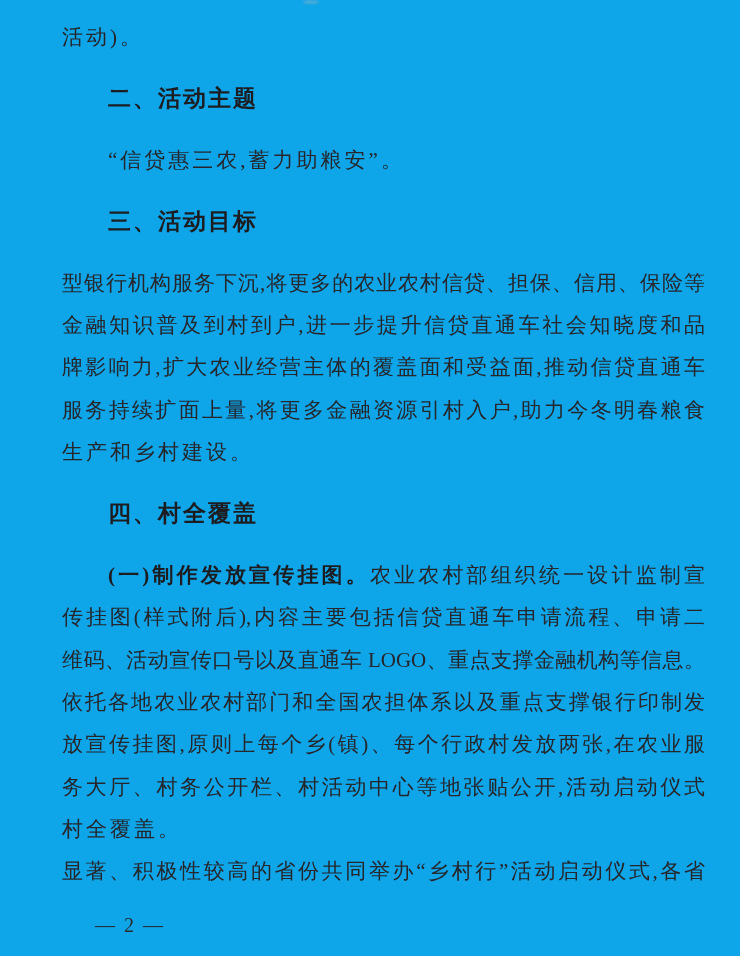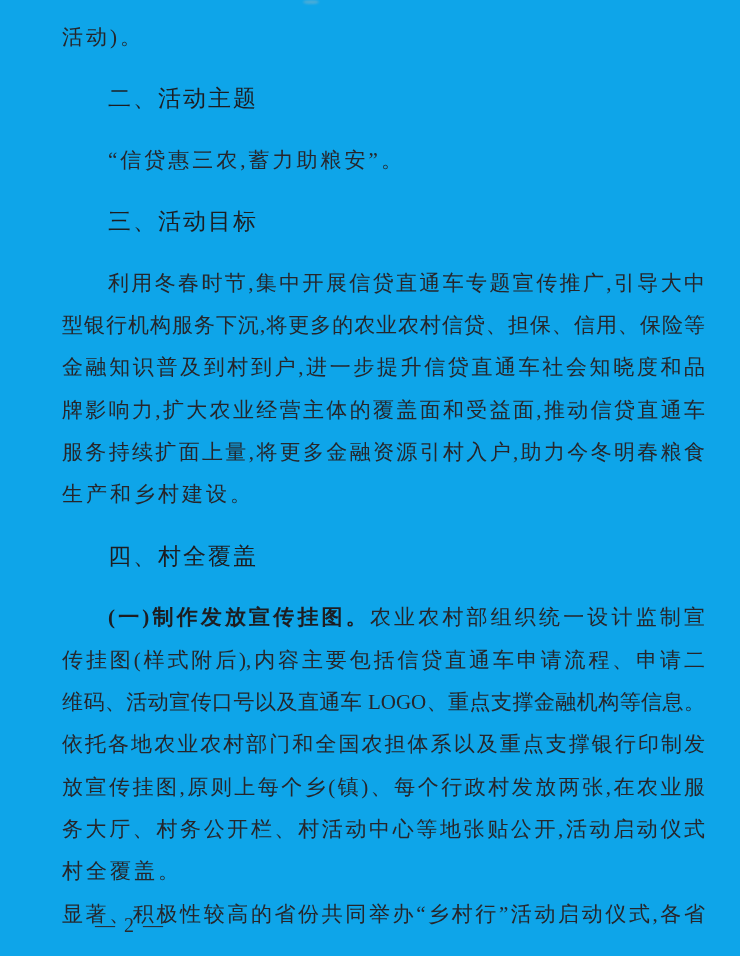--- a/index.html
+++ b/index.html
@@ -28,21 +28,21 @@
   .justify {
     letter-spacing: 0;
     white-space: normal;
     text-align: justify;
     text-align-last: justify;
     text-justify: inter-character;
   }
   .indent { text-indent: 46px; }
   .heading {
     font-family: "Liberation Sans", "DejaVu Sans", sans-serif;
-    font-weight: 400;
+    font-weight: 700;
     font-size: 23px;
     letter-spacing: 2px;
     color: #1d1d21;
     text-indent: 46px;
   }
   .lead-bold { font-weight: 700; color: #1d1d21; }
   .footer {
     position: absolute;
     left: 95px;
     top: 904px;
@@ -72,21 +72,20 @@
 
   <div class="content">
     <div class="line">活动)。</div>
 
     <h2 class="line heading">二、活动主题</h2>
 
     <div class="line indent">“信贷惠三农,蓄力助粮安”。</div>
 
     <h2 class="line heading">三、活动目标</h2>
 
-    <div class="line justify indent">利用冬春时节,集中开展信贷直通车专题宣传推广,引导大中</div>
     <div class="line justify">型银行机构服务下沉,将更多的农业农村信贷、担保、信用、保险等</div>
     <div class="line justify">金融知识普及到村到户,进一步提升信贷直通车社会知晓度和品</div>
     <div class="line justify">牌影响力,扩大农业经营主体的覆盖面和受益面,推动信贷直通车</div>
     <div class="line justify">服务持续扩面上量,将更多金融资源引村入户,助力今冬明春粮食</div>
     <div class="line">生产和乡村建设。</div>
 
     <h2 class="line heading">四、村全覆盖</h2>
 
     <div class="line justify indent"><span class="lead-bold">(一)制作发放宣传挂图。</span><span>农业农村部组织统一设计监制宣</span></div>
     <div class="line justify">传挂图(样式附后),内容主要包括信贷直通车申请流程、申请二</div>

